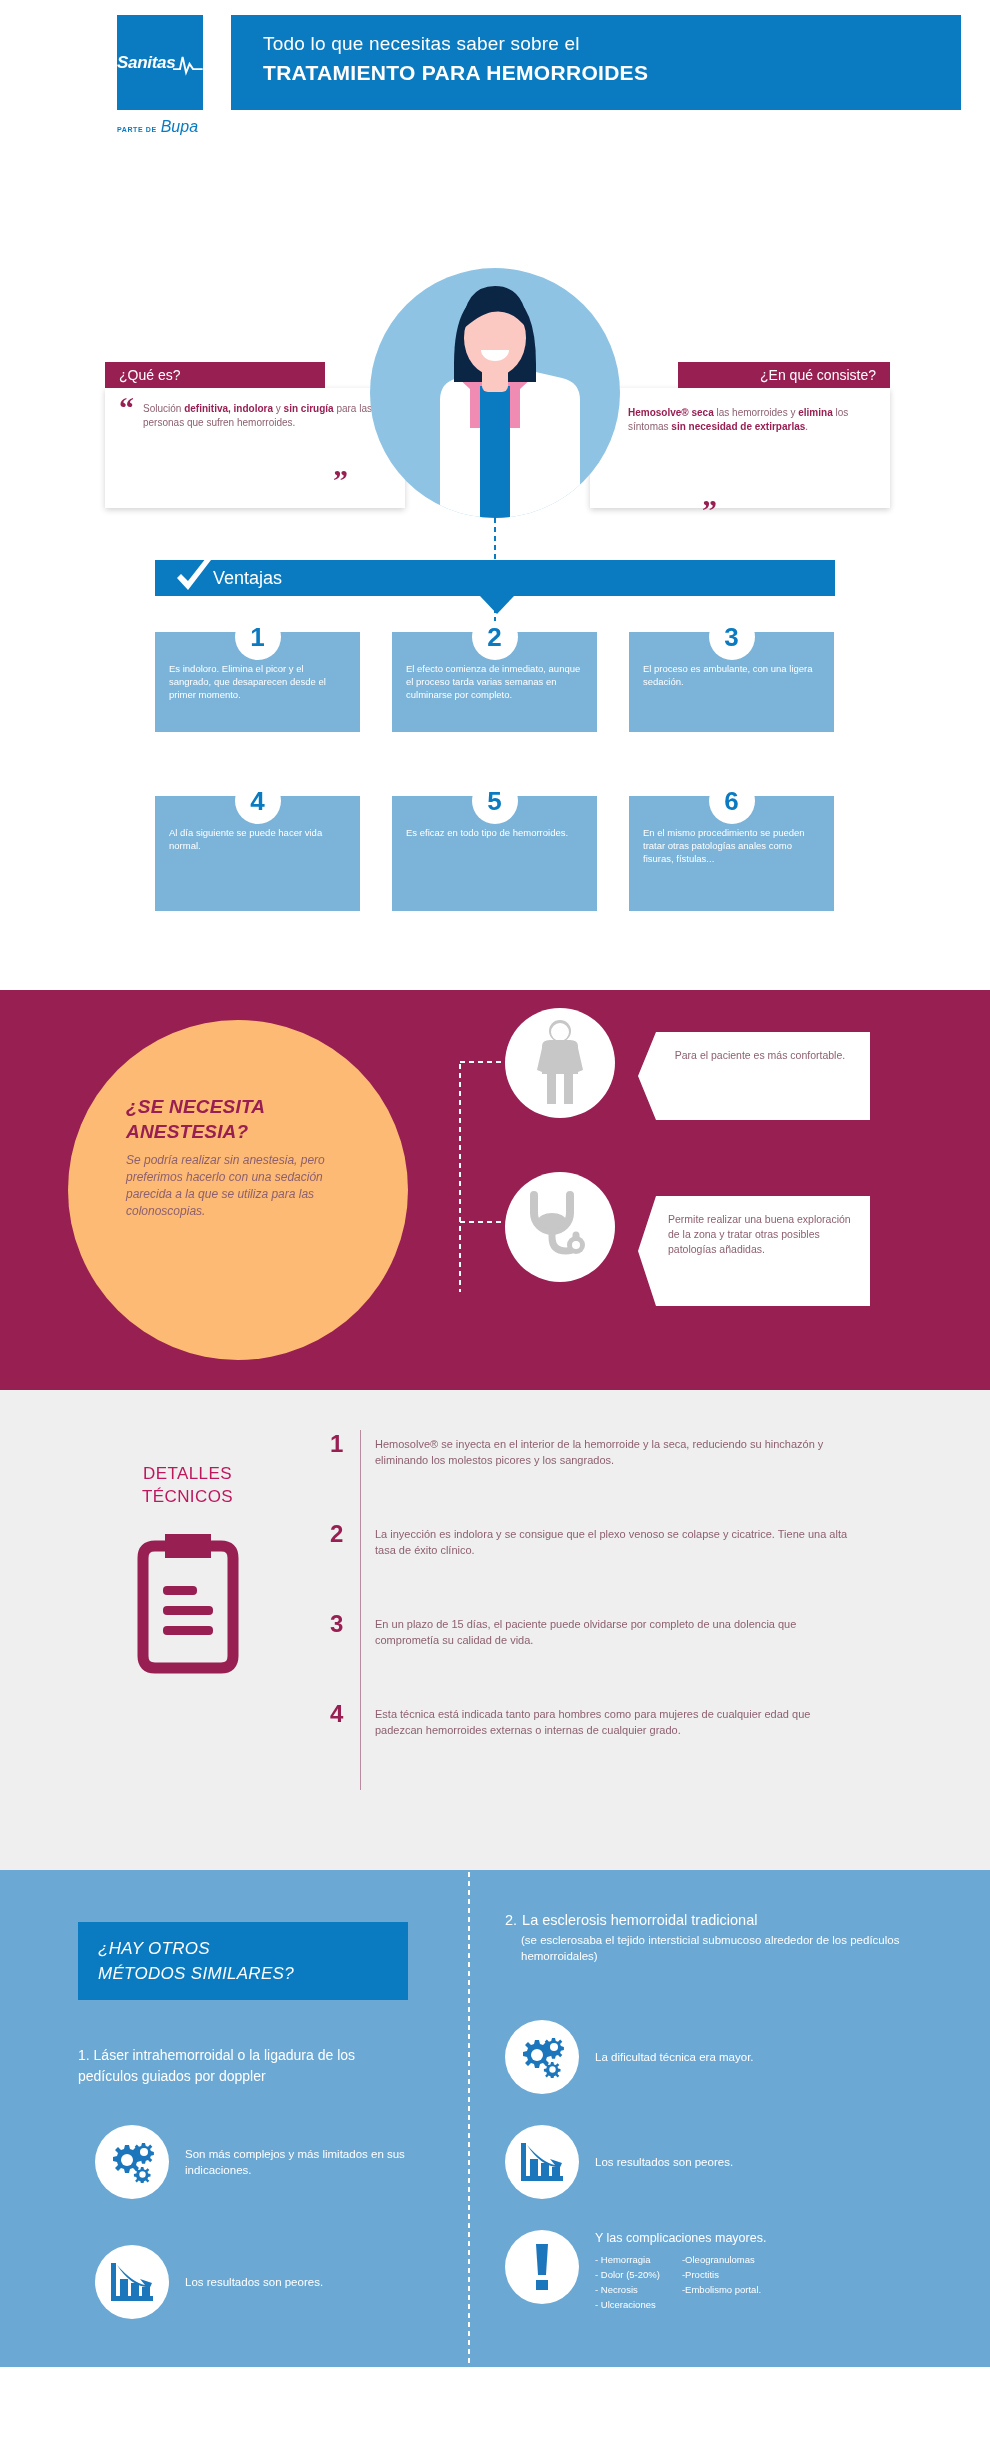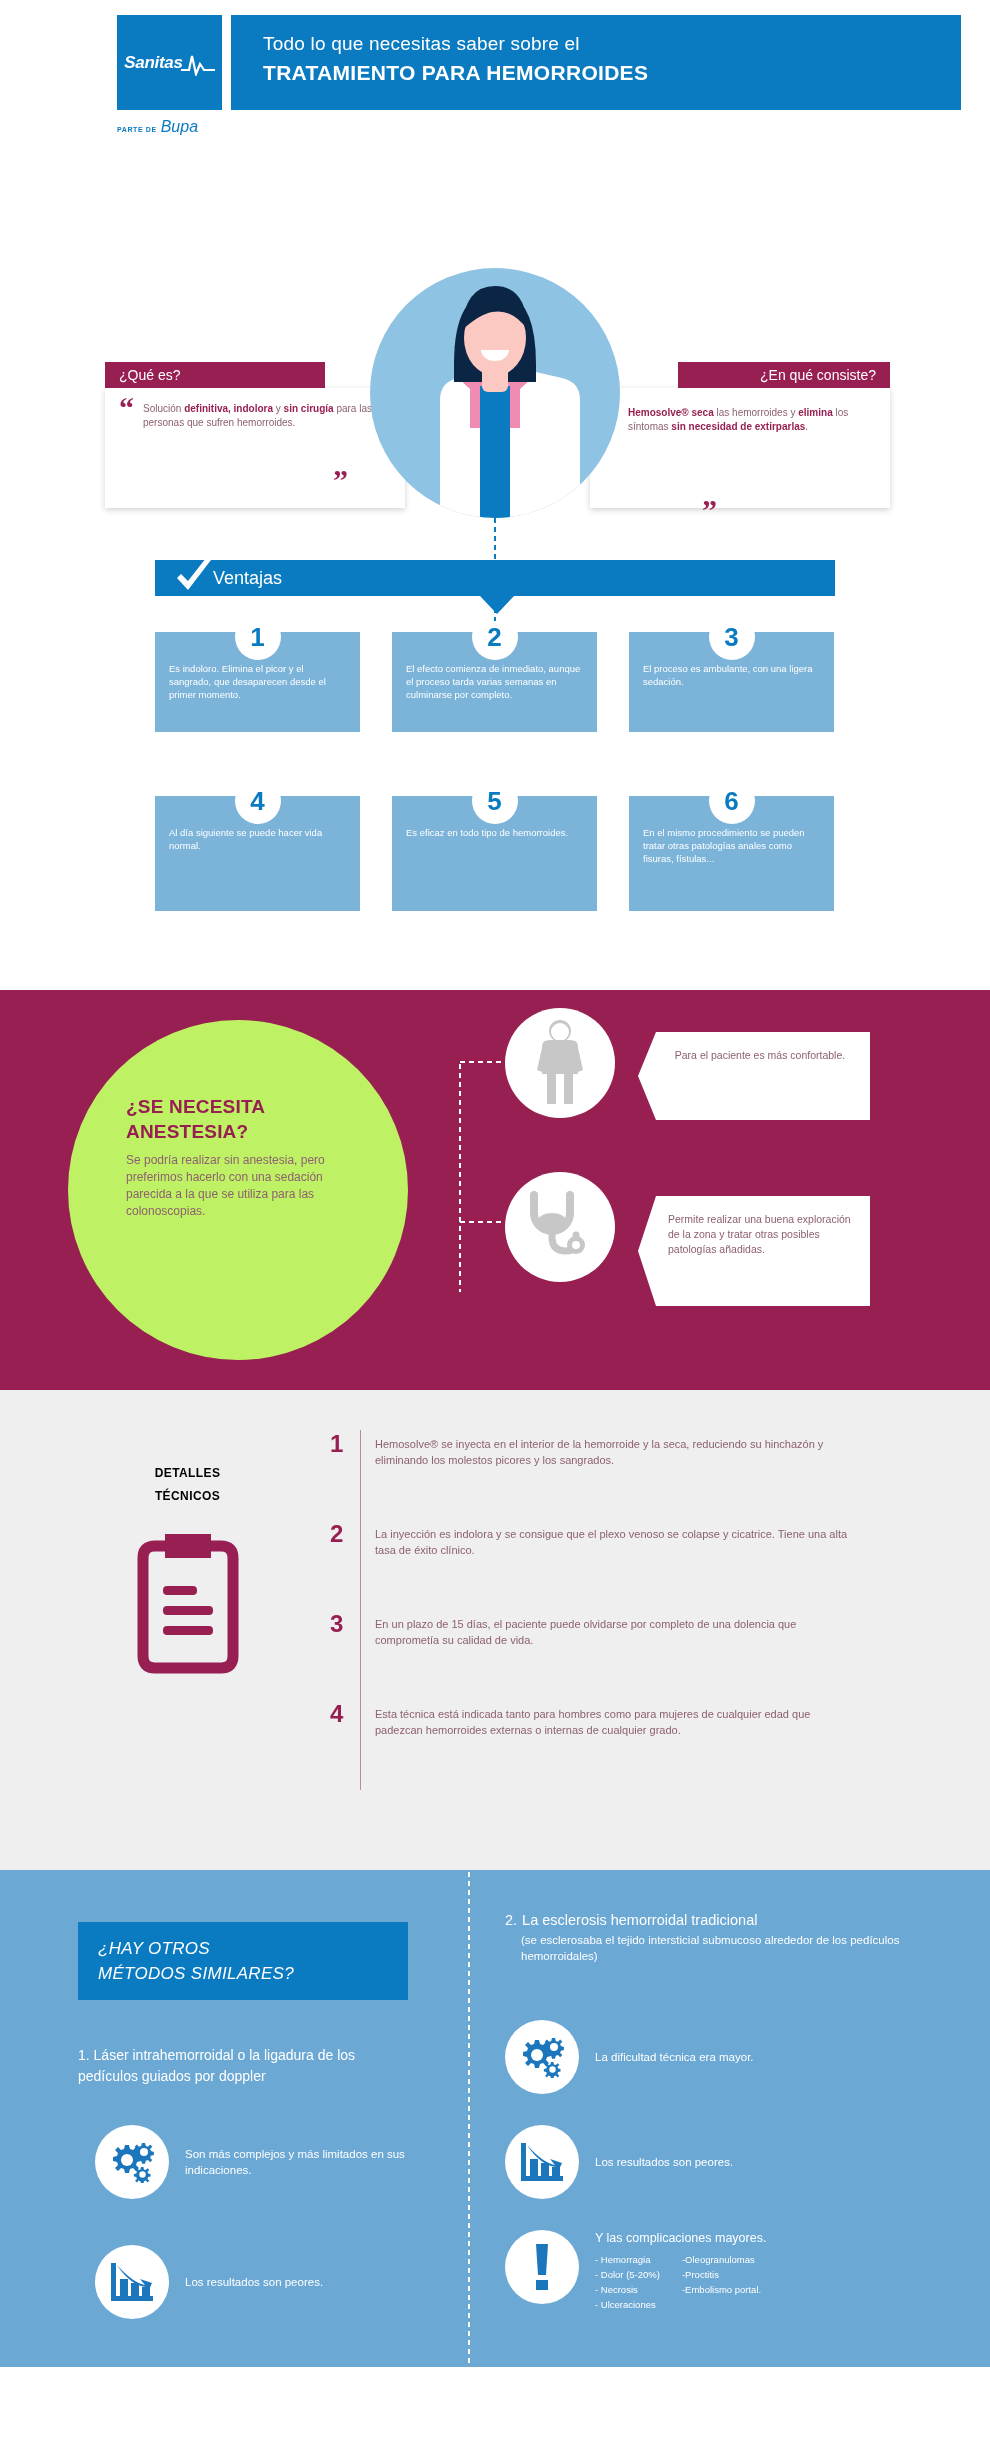--- a/index.html
+++ b/index.html
@@ -8,21 +8,21 @@
     font-family: "Liberation Sans", sans-serif;
     background: #ffffff;
     color: #333;
     -webkit-font-smoothing: antialiased;
   }
   .page { width:990px; position:relative; overflow:hidden; }
 
   
   .header { position:relative; height:160px; background:#fff; }
   .logo-box {
-    position:absolute; left:117px; top:15px; width:105px; height:95px;
+    position:absolute; left:117px; top:15px; width:86px; height:95px;
     background:#0b7bc1; display:flex; align-items:center; justify-content:center;
   }
   .logo-word { color:#fff; font-size:17px; font-style:italic; font-weight:bold; letter-spacing:-0.3px;}
   .logo-ecg { margin-left:-2px; }
   .bupa { position:absolute; left:117px; top:118px; display:flex; align-items:baseline; gap:4px;}
   .bupa .pre { font-size:7px; font-weight:bold; letter-spacing:.6px; color:#0b7bc1; }
   .bupa .bup { font-size:16px; font-weight:normal; font-style:italic; color:#0b7bc1; }
   .header-band {
     position:absolute; left:231px; top:15px; width:730px; height:95px;
     background:#0b7bc1; color:#fff; padding:18px 0 0 32px;
@@ -88,21 +88,21 @@
     width:46px; height:46px; border-radius:50%; background:#fff;
     color:#0b7bc1; font-size:26px; font-weight:bold;
     display:flex; align-items:center; justify-content:center;
   }
   .row2 { margin-top:40px; }
 
   
   .anes { position:relative; background:#981f52; height:400px; color:#fff; }
   .anes-circle {
     position:absolute; left:68px; top:30px; width:340px; height:340px;
-    border-radius:50%; background:#bef264; padding:74px 56px 0 58px;
+    border-radius:50%; background:#fdba74; padding:74px 56px 0 58px;font-style:italic;
   }
   .anes-circle h2 { color:#981f52; font-size:19px; font-weight:bold; line-height:25px; letter-spacing:.2px;}
   .anes-circle p { color:#8d6070; font-size:12px; line-height:17px; margin-top:8px; }
   .anes-dots {
     position:absolute; left:458px; top:72px; width:4px; height:230px;
     background-image: radial-gradient(#fff 45%, transparent 46%);
     background-size:4px 9px; background-repeat:repeat-y;
   }
   .anes-dash-h { position:absolute; left:458px; width:46px; height:4px;
     background-image: radial-gradient(#fff 45%, transparent 46%);
@@ -112,21 +112,21 @@
   .bubble { position:absolute; background:#fff; color:#8d6070;
     font-size:10.5px; line-height:15px; padding:16px 18px 16px 30px; }
   .bubble::before {
     content:""; position:absolute; left:0; top:0; width:18px; height:100%;
     background:#981f52; clip-path: polygon(0 0, 100% 0, 0 50%, 100% 100%, 0 100%);
   }
 
   
   .detalles { position:relative; background:#efeff0; height:480px; }
   .det-left { position:absolute; left:95px; top:72px; width:185px; text-align:center; }
-  .det-left h3 { color:#000000; font-size:12px; font-weight:bold; line-height:23px; letter-spacing:.4px; }
+  .det-left h3 { color:#be185d; font-size:17px; font-weight:normal; line-height:23px; letter-spacing:.4px; }
   .det-list { position:absolute; left:330px; top:40px; width:530px; }
   .det-item { position:relative; display:flex; min-height:90px; }
   .det-num { width:30px; color:#981f52; font-size:24px; font-weight:bold; flex:none; }
   .det-rule { width:1px; background:#b98ba0; margin-right:14px; flex:none; }
   .det-txt { font-size:11px; line-height:16px; color:#8d6070; padding-top:6px; }
 
   
   .otros { position:relative; background:#6ba8d4; height:497px; color:#fff; }
   .otros-title {
     position:absolute; left:78px; top:52px; width:330px;

